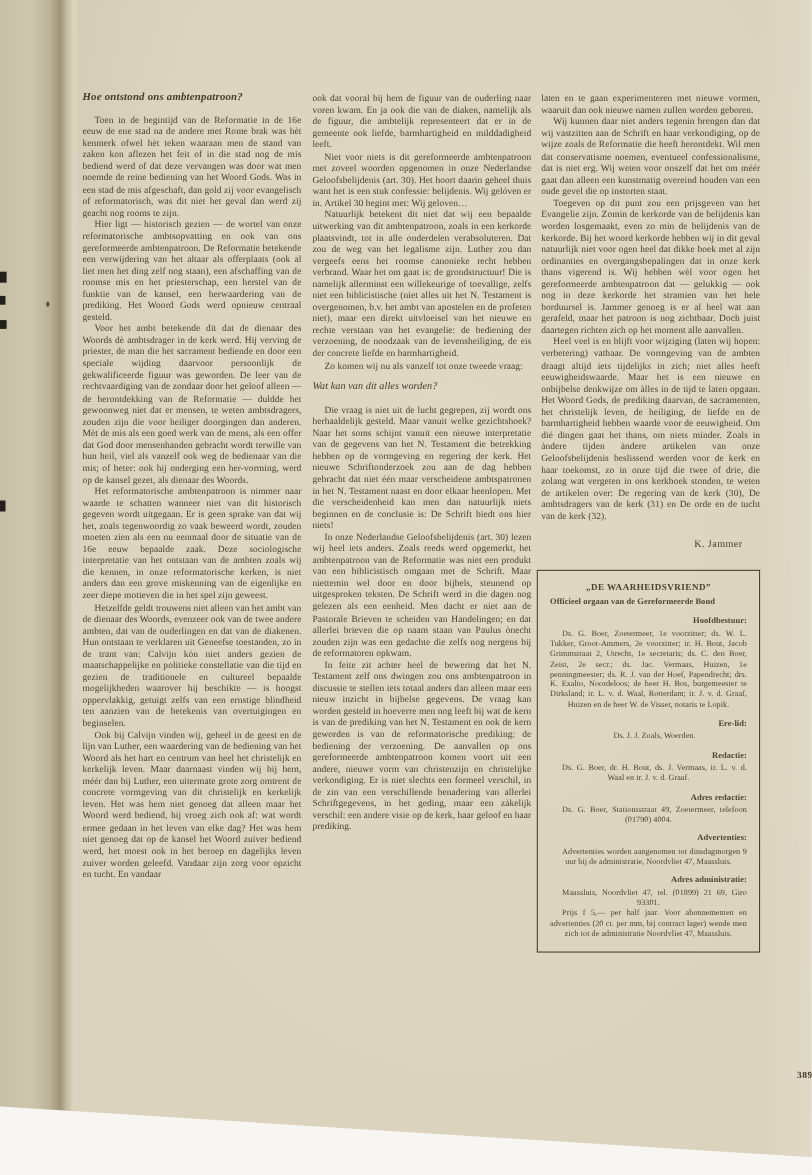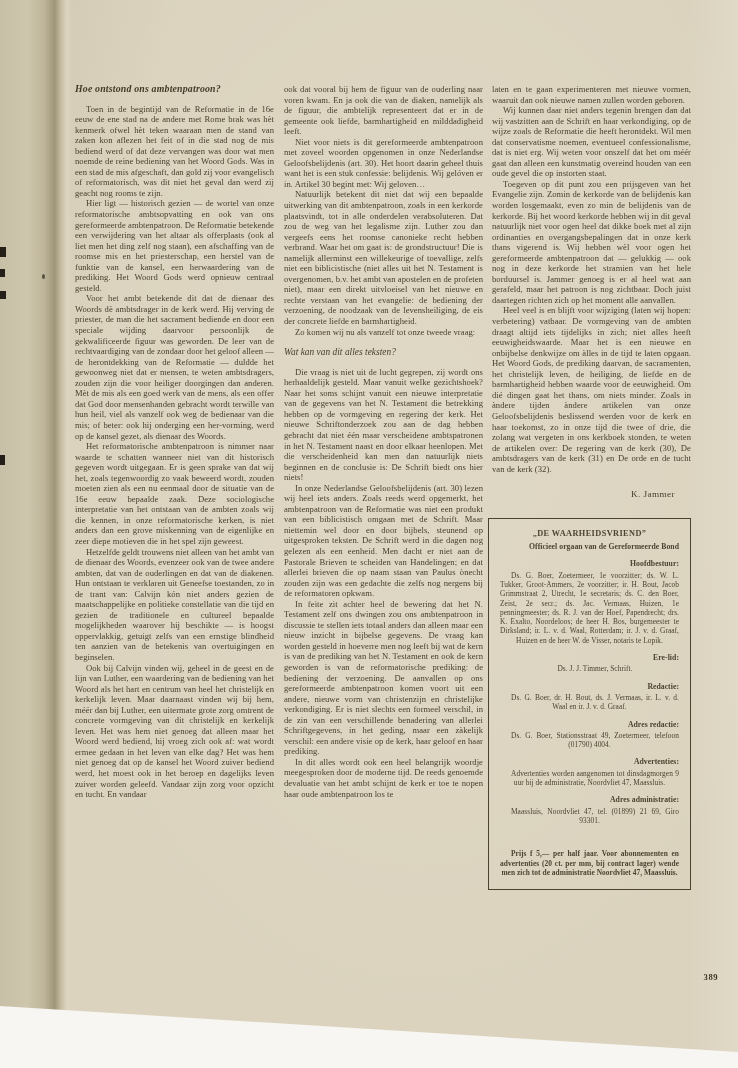--- a/index.html
+++ b/index.html
@@ -47,25 +47,25 @@
     text-align:right;margin-top:15px;padding-right:16px;
     font-size:9.2px;letter-spacing:0.4px;
   }
   .infobox{
     box-sizing:border-box;width:203px;margin:18px 0 0 -4px;
     border:1.5px solid #4a422f;
     padding:10px 11px 12px 11px;
     font-size:7.4px;line-height:9.3px;color:#4c4331;
   }
   .infobox .title{text-align:center;font-weight:bold;font-size:8.3px;letter-spacing:0.4px;margin:0;}
-  .infobox .subtitle{text-align:right;font-weight:bold;font-size:7.7px;margin:4px 0 0 0;}
+  .infobox .subtitle{text-align:left;font-weight:bold;font-size:7.7px;margin:4px 0 0 0;}
   .infobox .sec-head{text-align:right;font-weight:bold;font-size:7.7px;margin:8px 0 2px 0;}
   .infobox .sec-body{margin:0;text-align:justify;text-align-last:center;}
   .page-number{
-    position:absolute;top:972px;right:48px;
+    position:absolute;top:972px;right:27px;
     font-size:8.6px;font-weight:bold;color:#3e3627;letter-spacing:0.5px;
   }
 </style>
 </head>
 <body>
 
 <div class="paper">
   <div class="gutter"></div>
 
   <div class="edge-mark" style="top:247px;width:6px;height:10px;"></div>
@@ -82,54 +82,53 @@
     <p>Het reformatorische ambtenpatroon is nimmer naar waarde te schatten wanneer niet van dit historisch gegeven wordt uitgegaan. Er is geen sprake van dat wij het, zoals tegenwoordig zo vaak beweerd wordt, zouden moeten zien als een nu eenmaal door de situatie van de 16e eeuw bepaalde zaak. Deze sociologische interpretatie van het ontstaan van de ambten zoals wij die kennen, in onze reformatorische kerken, is niet anders dan een grove miskenning van de eigenlijke en zeer diepe motieven die in het spel zijn geweest.</p>
     <p>Hetzelfde geldt trouwens niet alleen van het ambt van de dienaar des Woords, evenzeer ook van de twee andere ambten, dat van de ouderlingen en dat van de diakenen. Hun ontstaan te verklaren uit Geneefse toestanden, zo in de trant van: Calvijn kón niet anders gezien de maatschappelijke en politieke constellatie van die tijd en gezien de traditionele en cultureel bepaalde mogelijkheden waarover hij beschikte — is hoogst oppervlakkig, getuigt zelfs van een ernstige blindheid ten aanzien van de betekenis van overtuigingen en beginselen.</p>
     <p>Ook bij Calvijn vinden wij, geheel in de geest en de lijn van Luther, een waardering van de bediening van het Woord als het hart en centrum van heel het christelijk en kerkelijk leven. Maar daarnaast vinden wij bij hem, méér dan bij Luther, een uitermate grote zorg omtrent de concrete vormgeving van dit christelijk en kerkelijk leven. Het was hem niet genoeg dat alleen maar het Woord werd bediend, hij vroeg zich ook af: wat wordt ermee gedaan in het leven van elke dag? Het was hem niet genoeg dat op de kansel het Woord zuiver bediend werd, het moest ook in het beroep en dagelijks leven zuiver worden geleefd. Vandaar zijn zorg voor opzicht en tucht. En vandaar</p>
   </div>
 
   <div class="col col-2">
     <p class="cont">ook dat vooral bij hem de figuur van de ouderling naar voren kwam. En ja ook die van de diaken, namelijk als de figuur, die ambtelijk representeert dat er in de gemeente ook liefde, barmhartigheid en milddadigheid leeft.</p>
     <p>Niet voor niets is dit gereformeerde ambtenpatroon met zoveel woorden opgenomen in onze Nederlandse Geloofsbelijdenis (art. 30). Het hoort daarin geheel thuis want het is een stuk confessie: belijdenis. Wij gelóven er in. Artikel 30 begint met: Wij geloven…</p>
     <p>Natuurlijk betekent dit niet dat wij een bepaalde uitwerking van dit ambtenpatroon, zoals in een kerkorde plaatsvindt, tot in alle onderdelen verabsoluteren. Dat zou de weg van het legalisme zijn. Luther zou dan vergeefs eens het roomse canonieke recht hebben verbrand. Waar het om gaat is: de grondstructuur! Die is namelijk allerminst een willekeurige of toevallige, zelfs niet een biblicistische (niet alles uit het N. Testament is overgenomen, b.v. het ambt van apostelen en de profeten niet), maar een direkt uitvloeisel van het nieuwe en rechte verstaan van het evangelie: de bediening der verzoening, de noodzaak van de levensheiliging, de eis der concrete liefde en barmhartigheid.</p>
     <p>Zo komen wij nu als vanzelf tot onze tweede vraag:</p>
-    <h2 class="sub-heading">Wat kan van dit alles teksten?</h2>
+    <h2 class="sub-heading">Wat kan van dit alles worden?</h2>
     <p>Die vraag is niet uit de lucht gegrepen, zij wordt ons herhaaldelijk gesteld. Maar vanuit welke gezichtshoek? Naar het soms schijnt vanuit een nieuwe interpretatie van de gegevens van het N. Testament die betrekking hebben op de vormgeving en regering der kerk. Het nieuwe Schriftonderzoek zou aan de dag hebben gebracht dat niet één maar verscheidene ambtspatronen in het N. Testament naast en door elkaar heenlopen. Met die verscheidenheid kan men dan natuurlijk niets beginnen en de conclusie is: De Schrift biedt ons hier niets!</p>
     <p>In onze Nederlandse Geloofsbelijdenis (art. 30) lezen wij heel iets anders. Zoals reeds werd opgemerkt, het ambtenpatroon van de Reformatie was niet een produkt van een biblicistisch omgaan met de Schrift. Maar niettemin wel door en door bijbels, steunend op uitgesproken teksten. De Schrift werd in die dagen nog gelezen als een eenheid. Men dacht er niet aan de Pastorale Brieven te scheiden van Handelingen; en dat allerlei brieven die op naam staan van Paulus ònecht zouden zijn was een gedachte die zelfs nog nergens bij de reformatoren opkwam.</p>
     <p>In feite zit achter heel de bewering dat het N. Testament zelf ons dwingen zou ons ambtenpatroon in discussie te stellen iets totaal anders dan alleen maar een nieuw inzicht in bijbelse gegevens. De vraag kan worden gesteld in hoeverre men nog leeft bij wat de kern is van de prediking van het N. Testament en ook de kern geworden is van de reformatorische prediking: de bediening der verzoening. De aanvallen op ons gereformeerde ambtenpatroon komen voort uit een andere, nieuwe vorm van christenzijn en christelijke verkondiging. Er is niet slechts een formeel verschil, in de zin van een verschillende benadering van allerlei Schriftgegevens, in het geding, maar een zàkelijk verschil: een andere visie op de kerk, haar geloof en haar prediking.</p>
-    <p>In dit alles wordt ook een heel belangrijk woordje meegesproken door de moderne tijd. De reeds genoemde devaluatie van het ambt schijnt de kerk er toe te nopen haar oude ambtenpatroon los te</p>
   </div>
 
   <div class="col col-3">
     <p class="cont">laten en te gaan experimenteren met nieuwe vormen, waaruit dan ook nieuwe namen zullen worden geboren.</p>
     <p>Wij kunnen daar niet anders tegenin brengen dan dat wij vastzitten aan de Schrift en haar verkondiging, op de wijze zoals de Reformatie die heeft herontdekt. Wil men dat conservatisme noemen, eventueel confessionalisme, dat is niet erg. Wij weten voor onszelf dat het om méér gaat dan alleen een kunstmatig overeind houden van een oude gevel die op instorten staat.</p>
     <p>Toegeven op dit punt zou een prijsgeven van het Evangelie zijn. Zomin de kerkorde van de belijdenis kan worden losgemaakt, even zo min de belijdenis van de kerkorde. Bij het woord kerkorde hebben wij in dit geval natuurlijk niet voor ogen heel dat dikke boek met al zijn ordinanties en overgangsbepalingen dat in onze kerk thans vigerend is. Wij hebben wèl voor ogen het gereformeerde ambtenpatroon dat — gelukkig — ook nog in deze kerkorde het stramien van het hele borduursel is. Jammer genoeg is er al heel wat aan gerafeld, maar het patroon is nog zichtbaar. Doch juist daartegen richten zich op het moment alle aanvallen.</p>
     <p>Heel veel is en blijft voor wijziging (laten wij hopen: verbetering) vatbaar. De vormgeving van de ambten draagt altijd iets tijdelijks in zich; niet alles heeft eeuwigheidswaarde. Maar het is een nieuwe en onbijbelse denkwijze om àlles in de tijd te laten opgaan. Het Woord Gods, de prediking daarvan, de sacramenten, het christelijk leven, de heiliging, de liefde en de barmhartigheid hebben waarde voor de eeuwigheid. Om dié dingen gaat het thans, om niets minder. Zoals in àndere tijden àndere artikelen van onze Geloofsbelijdenis beslissend werden voor de kerk en haar toekomst, zo in onze tijd die twee of drie, die zolang wat vergeten in ons kerkboek stonden, te weten de artikelen over: De regering van de kerk (30), De ambtsdragers van de kerk (31) en De orde en de tucht van de kerk (32).</p>
     <div class="signature">K. Jammer</div>
 
     <div class="infobox">
       <div class="title">„DE WAARHEIDSVRIEND”</div>
       <div class="subtitle">Officieel orgaan van de Gereformeerde Bond</div>
 
       <div class="sec-head">Hoofdbestuur:</div>
       <p class="sec-body">Ds. G. Boer, Zoetermeer, 1e voorzitter; ds. W. L. Tukker, Groot-Ammers, 2e voorzitter; ir. H. Bout, Jacob Grimmstraat 2, Utrecht, 1e secretaris; ds. C. den Boer, Zeist, 2e secr.; ds. Jac. Vermaas, Huizen, 1e penningmeester; ds. R. J. van der Hoef, Papendrecht; drs. K. Exalto, Noordeloos; de heer H. Bos, burgemeester te Dirksland; ir. L. v. d. Waal, Rotterdam; ir. J. v. d. Graaf, Huizen en de heer W. de Visser, notaris te Lopik.</p>
 
       <div class="sec-head">Ere-lid:</div>
-      <p class="sec-body">Ds. J. J. Timmer, Schrift.</p>
+      <p class="sec-body">Ds. J. J. Zoals, Woerden.</p>
 
       <div class="sec-head">Redactie:</div>
       <p class="sec-body">Ds. G. Boer, dr. H. Bout, ds. J. Vermaas, ir. L. v. d. Waal en ir. J. v. d. Graaf.</p>
 
       <div class="sec-head">Adres redactie:</div>
       <p class="sec-body">Ds. G. Boer, Stationsstraat 49, Zoetermeer, telefoon (01790) 4004.</p>
 
       <div class="sec-head">Advertenties:</div>
       <p class="sec-body">Advertenties worden aangenomen tot dinsdagmorgen 9 uur bij de administratie, Noordvliet 47, Maassluis.</p>
 
       <div class="sec-head">Adres administratie:</div>
       <p class="sec-body">Maassluis, Noordvliet 47, tel. (01899) 21 69, Giro 93301.</p>
 
-      <p class="sec-body" style="margin-top:24px;font-weight:bold;">Prijs f 5,— per half jaar. Voor abonnementen en advertenties (20 ct. per mm, bij contract lager) wende men zich tot de administratie Noordvliet 47, Maassluis.</p>
+      <p class="sec-body" style="margin-top:0;">Prijs f 5,— per half jaar. Voor abonnementen en advertenties (20 ct. per mm, bij contract lager) wende men zich tot de administratie Noordvliet 47, Maassluis.</p>
     </div>
   </div>
 
   <div class="page-number">389</div>
 </div>
 
 </body></html>

